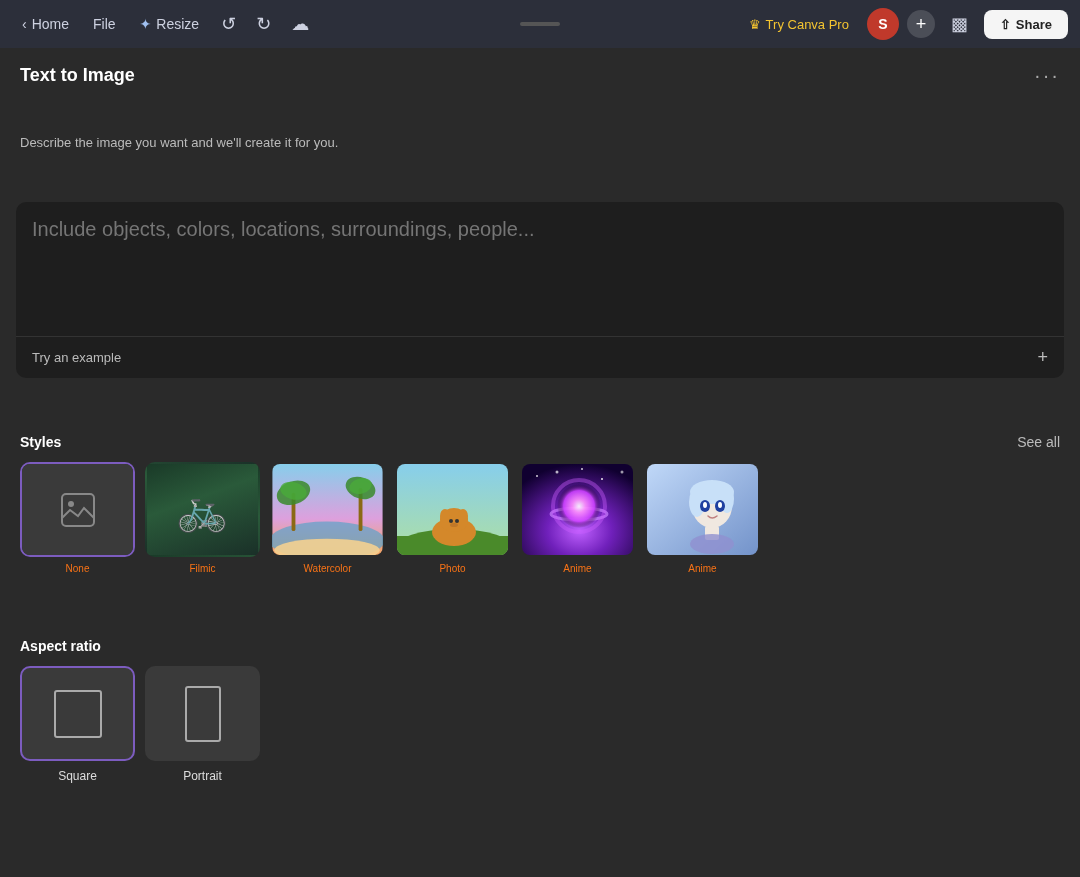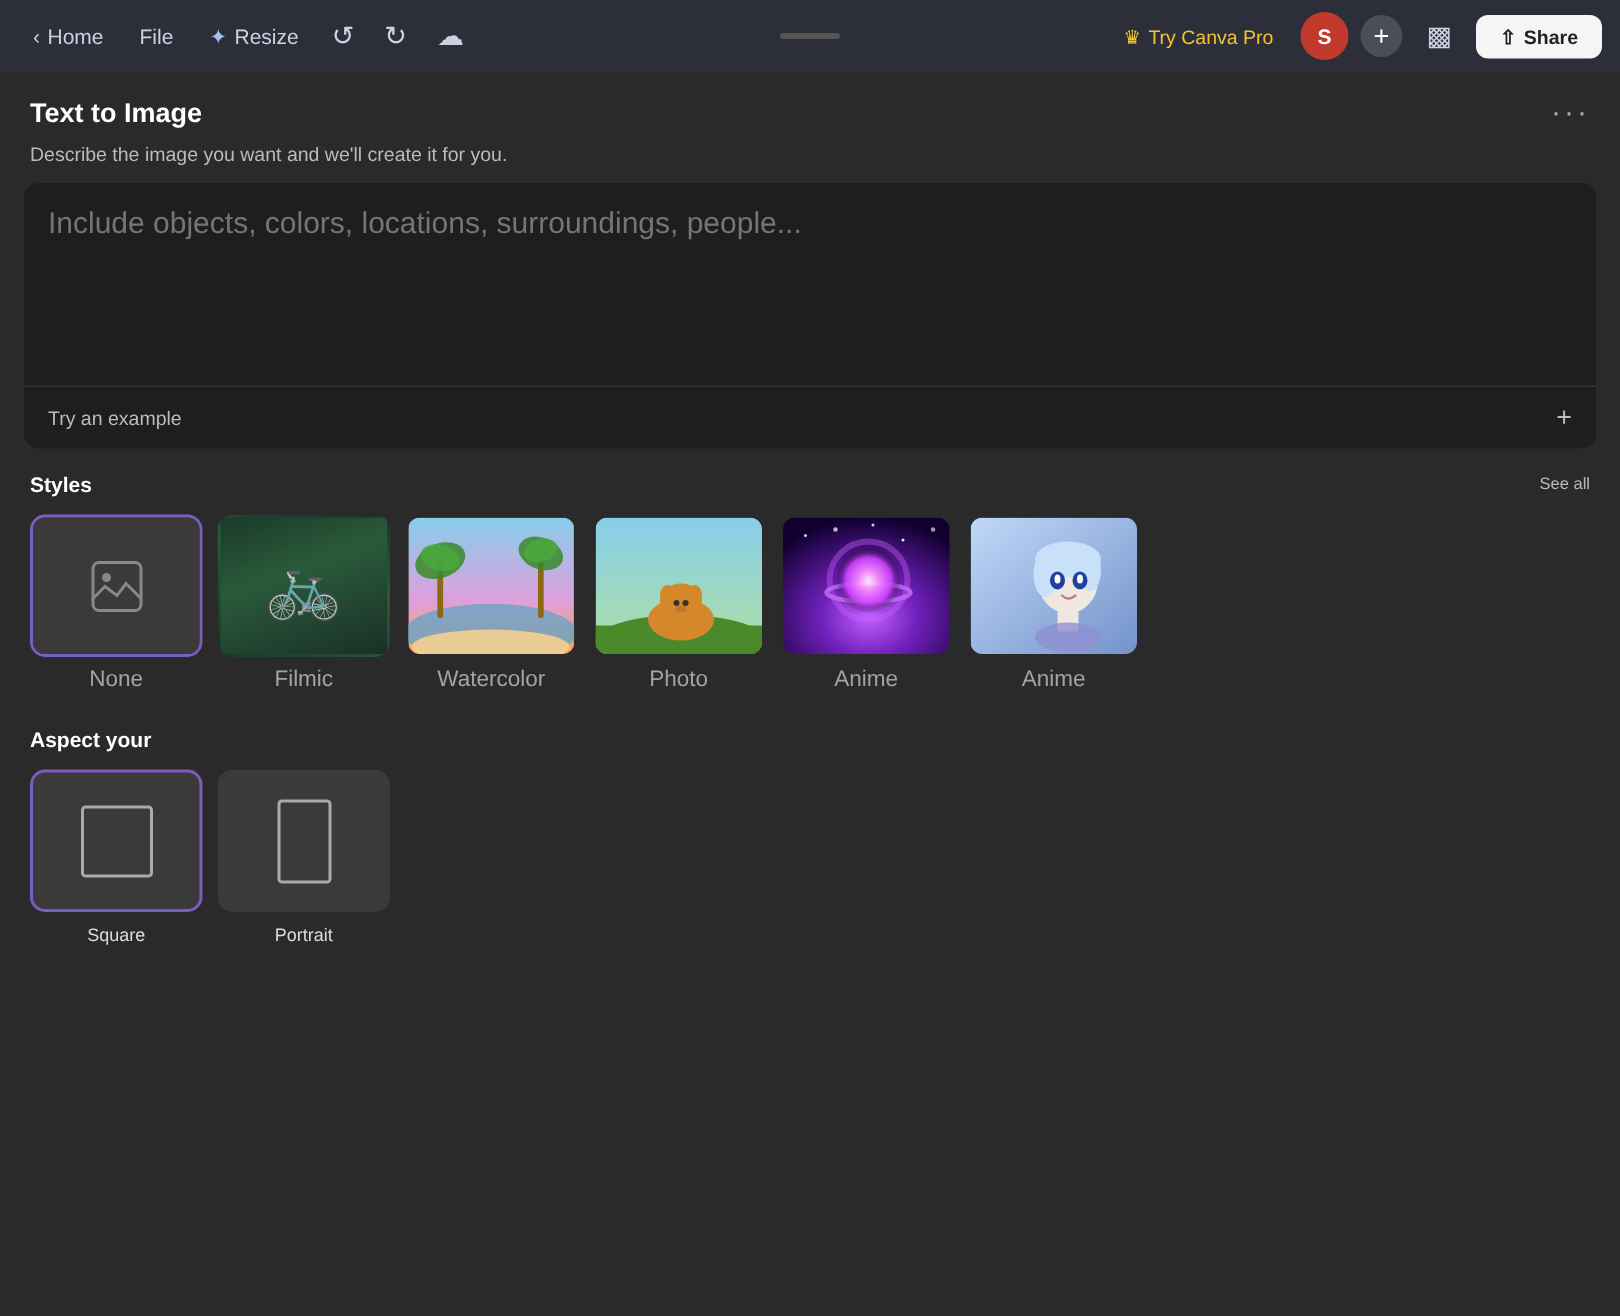--- a/index.html
+++ b/index.html
@@ -127,20 +127,21 @@
     }
 
     
     .panel {
       background: #2a2a2a;
       width: 100%;
       height: calc(877px - 48px);
       display: flex;
       flex-direction: column;
       overflow-y: auto;
+      gap: 40px;
     }
 
     
     .panel-header {
       display: flex;
       align-items: center;
       justify-content: space-between;
       padding: 16px 20px 8px 20px;
     }
     .panel-title {
@@ -212,21 +213,21 @@
     }
     .section-title {
       font-size: 14px;
       font-weight: 600;
       color: #ffffff;
     }
     .see-all-btn {
       background: transparent;
       border: none;
       color: #bbb;
-      font-size: 11px;
+      font-size: 14px;
       cursor: pointer;
     }
 
     
     .styles-grid {
       display: flex;
       gap: 10px;
       flex-wrap: nowrap;
     }
     .style-card {
@@ -248,22 +249,22 @@
     .style-thumb.selected {
       border-color: #7c5cbf;
     }
     .style-thumb-none {
       background: #3a3a3a;
       display: flex;
       align-items: center;
       justify-content: center;
     }
     .style-label {
-      font-size: 15px;
-      color: #a3a3a3;
+      font-size: 10px;
+      color: #f97316;
       text-align: center;
     }
 
     
     .aspect-grid {
       display: flex;
       gap: 10px;
     }
     .aspect-card {
       display: flex;
@@ -534,21 +535,21 @@
           </svg>
         </div>
         <span class="style-label">Anime</span>
       </div>
 
     </div>
   </div>
 
   <div class="section">
     <div class="section-header">
-      <span class="section-title">Aspect your</span>
+      <span class="section-title">Aspect ratio</span>
     </div>
 
     <div class="aspect-grid">
 
       <div class="aspect-card">
         <div class="aspect-thumb selected">
           <div class="aspect-shape" style="width:48px;height:48px;"></div>
         </div>
         <span class="aspect-label">Square</span>
       </div>

